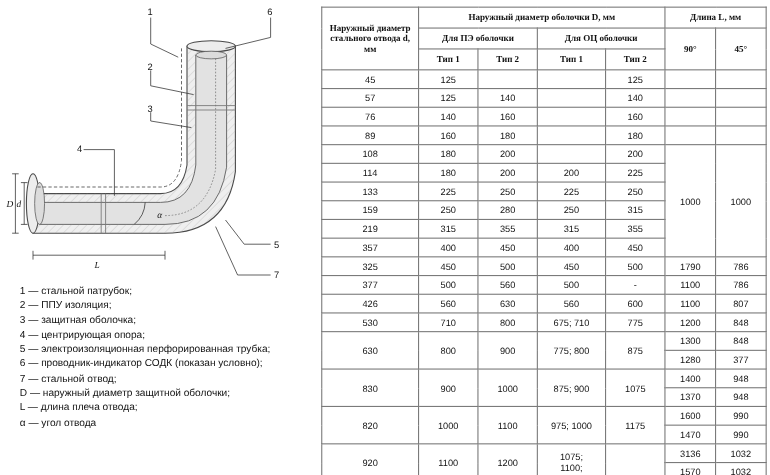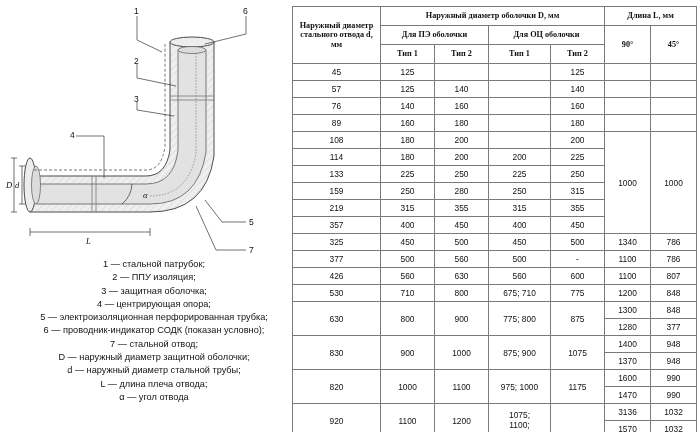--- a/index.html
+++ b/index.html
@@ -15,21 +15,21 @@
 
   
   .diagram{position:absolute;left:0;top:0;width:292px;height:432px;}
   .diagram svg{display:block;}
 
   
   .legend{
     position:absolute;left:18px;top:258px;width:272px;
     font-size:9.2px;line-height:13.3px;color:#111;
   }
-  .legend div{white-space:nowrap;text-align:center;}
+  .legend div{white-space:nowrap;}
 
   
   .table-area{
     position:absolute;left:292px;top:6px;width:404px;height:420px;
   }
   table{
     border-collapse:collapse;
     width:404px;
     table-layout:fixed;
     font-size:8.2px;
@@ -139,21 +139,20 @@
 
   <div class="legend">
     <div>1 — стальной патрубок;</div>
     <div>2 — ППУ изоляция;</div>
     <div>3 — защитная оболочка;</div>
     <div>4 — центрирующая опора;</div>
     <div>5 — электроизоляционная перфорированная трубка;</div>
     <div>6 — проводник-индикатор СОДК (показан условно);</div>
     <div>7 — стальной отвод;</div>
     <div>D — наружный диаметр защитной оболочки;</div>
-    <div>d — наружный диаметр стальной трубы;</div>
     <div>L — длина плеча отвода;</div>
     <div>α — угол отвода</div>
   </div>
 
   <div class="table-area">
     <table>
       <colgroup>
         <col class="c1">
           <col class="c2">
           <col class="c3">
@@ -261,21 +260,21 @@
             <td>450</td>
             <td>400</td>
             <td>450</td>
           </tr>
           <tr>
             <td>325</td>
             <td>450</td>
             <td>500</td>
             <td>450</td>
             <td>500</td>
-            <td>1340</td>
+            <td>1790</td>
             <td>786</td>
           </tr>
           <tr>
             <td>377</td>
             <td>500</td>
             <td>560</td>
             <td>500</td>
             <td>-</td>
             <td>1100</td>
             <td>786</td>

